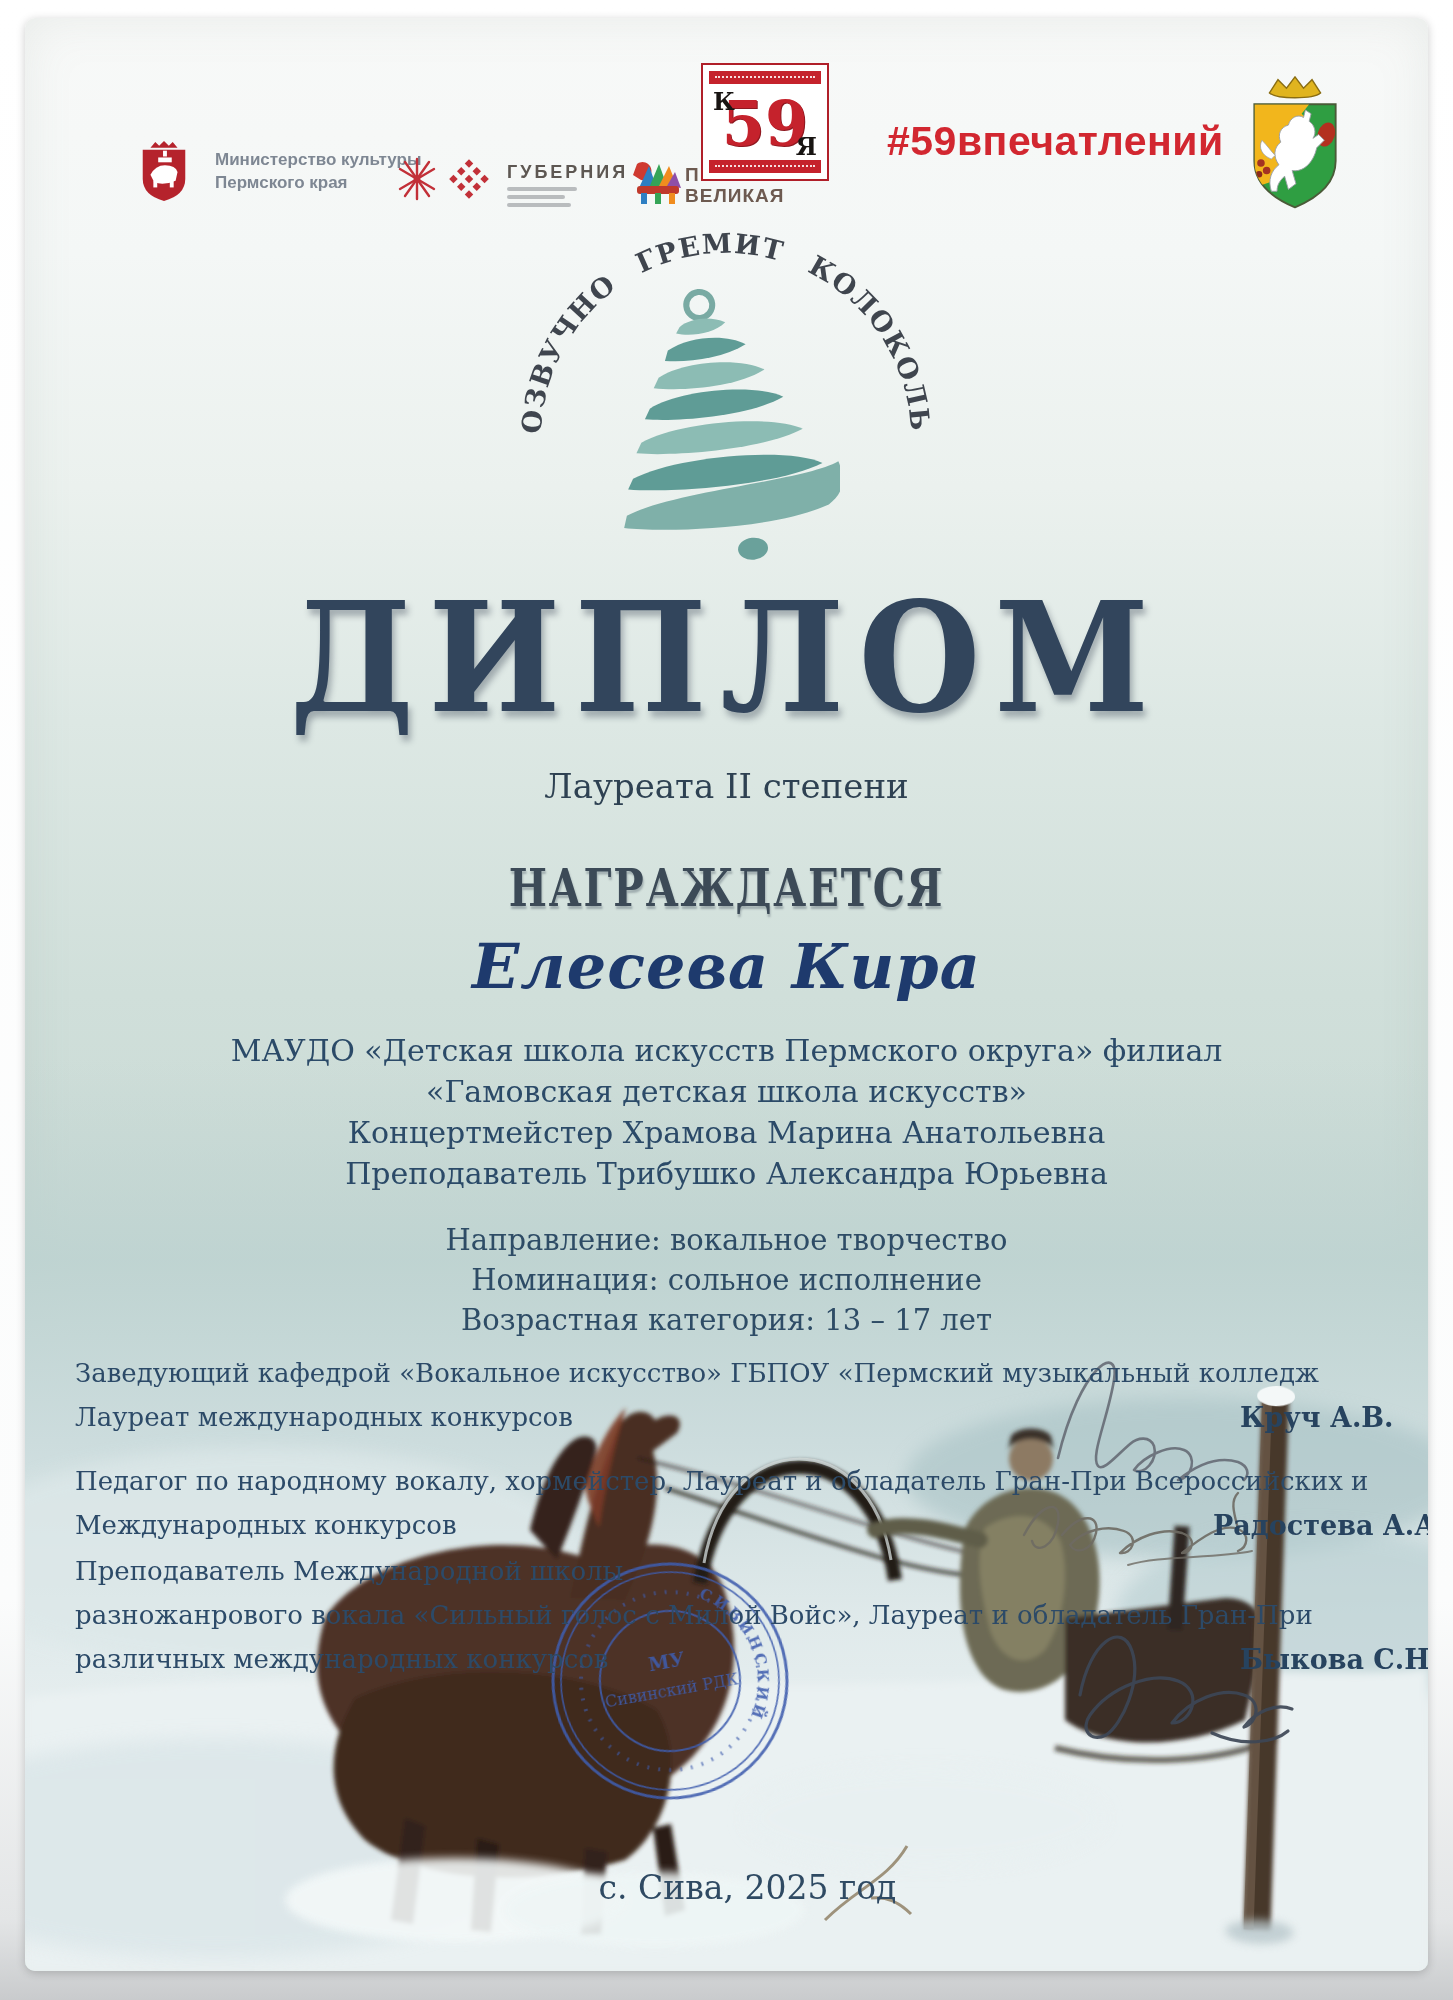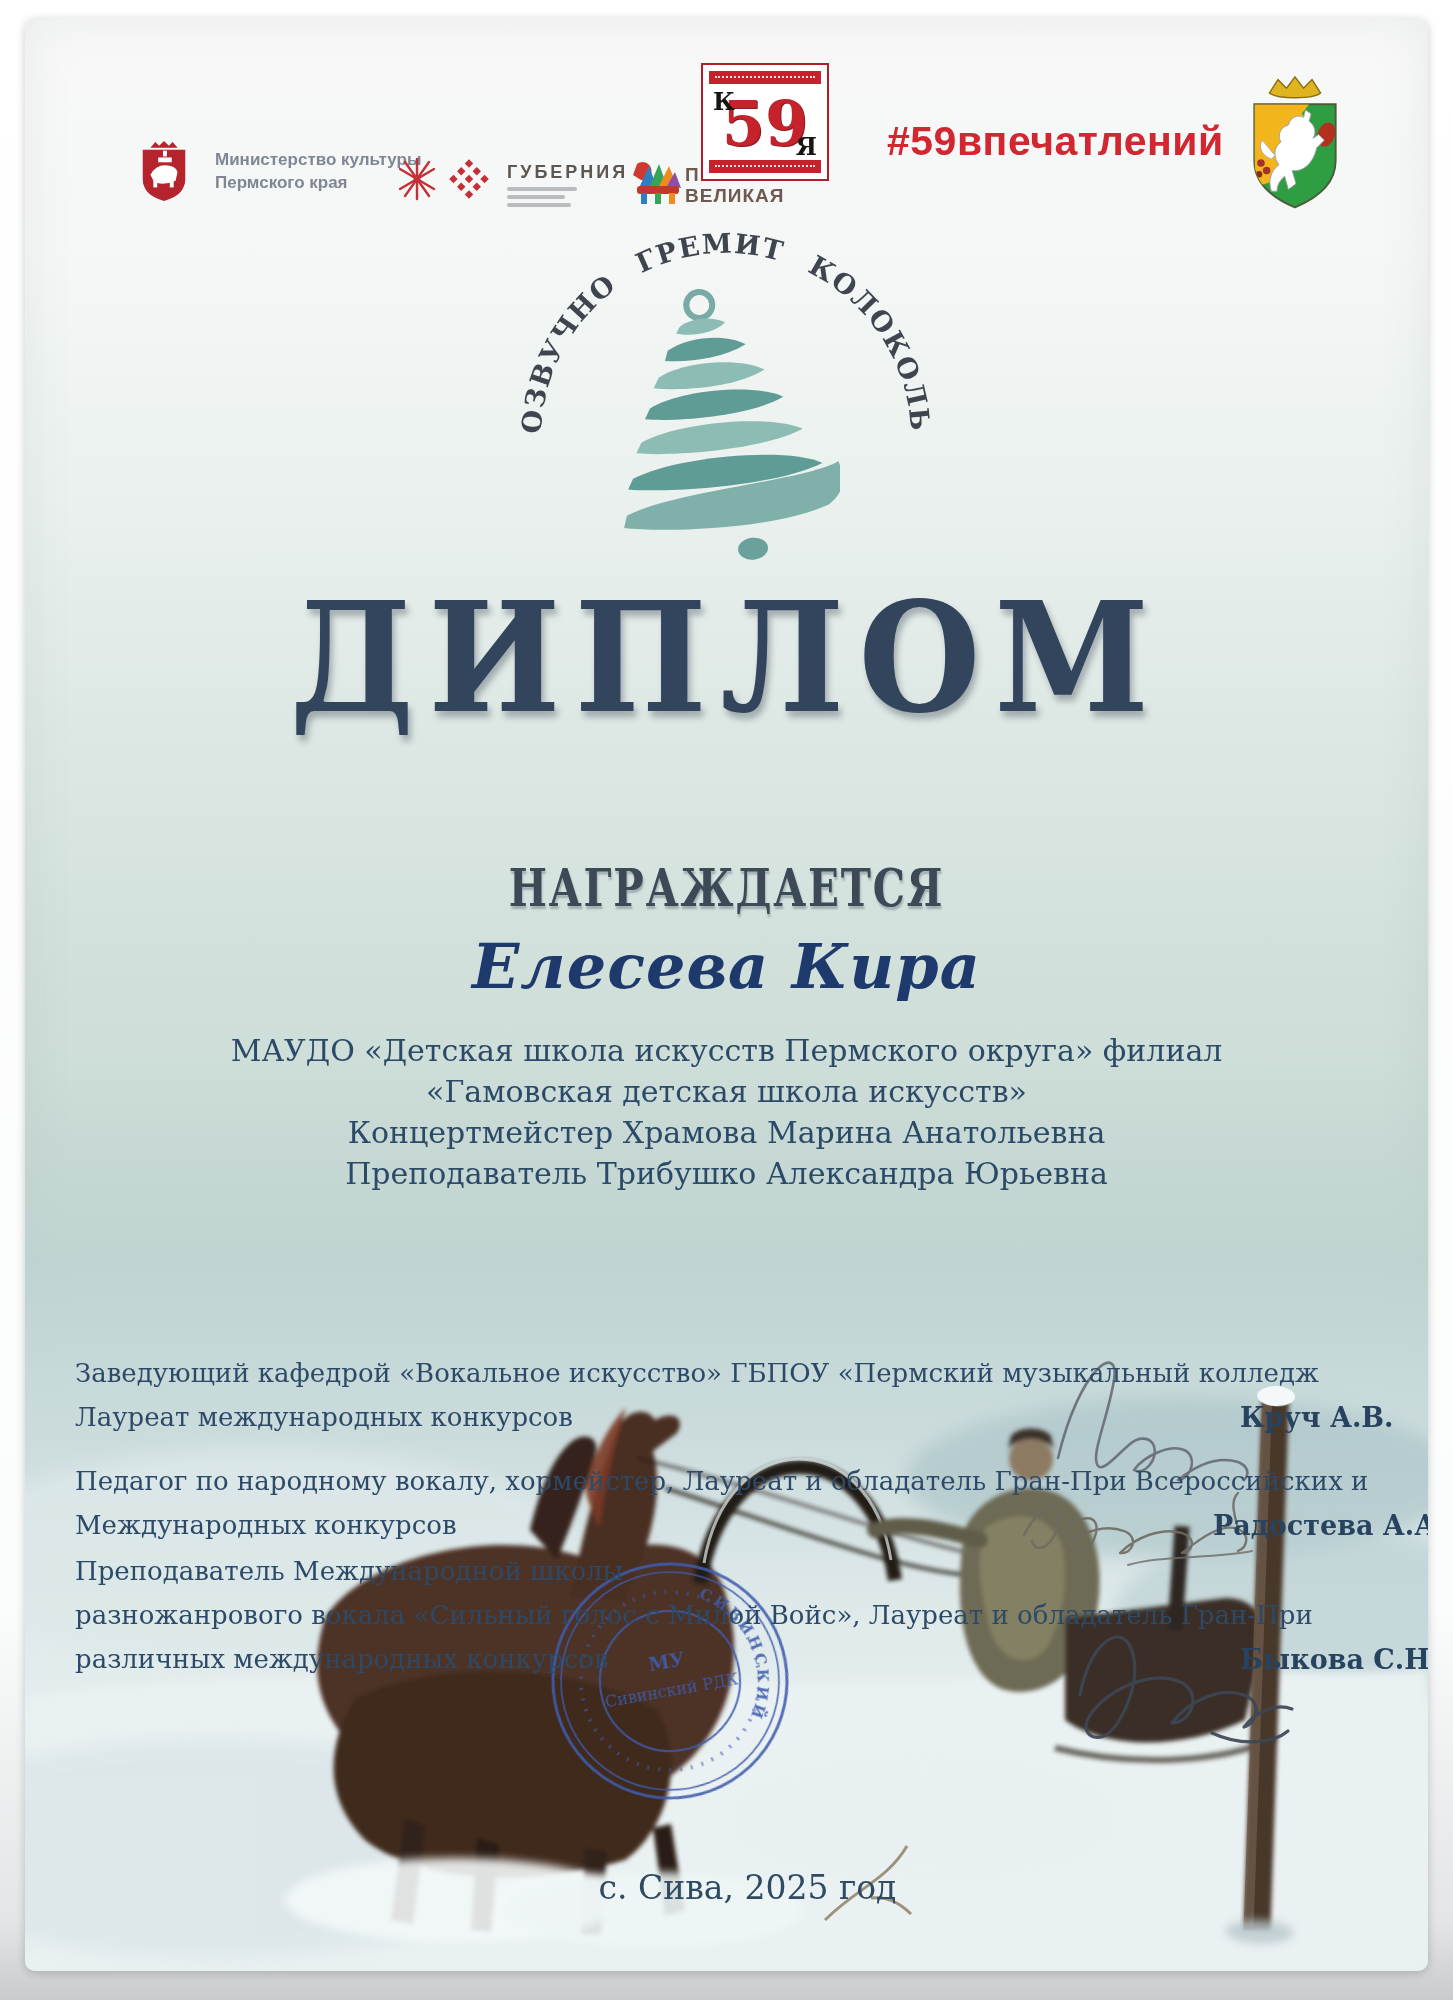--- a/index.html
+++ b/index.html
@@ -228,30 +228,36 @@
       <path d="M74,96 C100,82 158,84 180,99 C150,114 96,112 68,106 Z" fill="#8cbcb4"></path>
       <path d="M62,126 C94,110 170,112 196,128 C160,144 88,142 56,136 Z" fill="#5f9c96"></path>
       <path d="M50,159 C88,142 182,144 212,162 C170,179 80,176 44,169 Z" fill="#8cbcb4"></path>
       <path d="M38,194 C82,176 196,178 228,198 C180,216 72,212 32,204 Z" fill="#5f9c96"></path>
       <path d="M28,230 C80,210 208,214 244,198 C250,217 246,230 230,240 C170,260 60,250 24,242 Z" fill="#7fb0a9"></path>
       <ellipse cx="150" cy="276" rx="15" ry="11" fill="#6aa19b"></ellipse>
     </g>
   </svg>
 
   <div class="ctr title" style="top:552px;">ДИПЛОМ</div>
+  <div class="ctr degree" style="top:748px;">Лауреата II степени</div>
   <div class="ctr award" style="top:840px;">НАГРАЖДАЕТСЯ</div>
   <div class="ctr rname" style="top:912px;">Елесева Кира</div>
 
   <div class="ctr school" style="top:1012px;">
     <div>МАУДО «Детская школа искусств Пермского округа» филиал</div>
     <div>«Гамовская детская школа искусств»</div>
     <div>Концертмейстер Храмова Марина Анатольевна</div>
     <div>Преподаватель Трибушко Александра Юрьевна</div>
   </div>
 
+  <div class="ctr cat" style="top:1202px;">
+    <div>Направление: вокальное творчество</div>
+    <div>Номинация: сольное исполнение</div>
+    <div>Возрастная категория: 13 – 17 лет</div>
+  </div>
 
   <svg class="abs" style="left:520px;top:1538px;opacity:.88;" width="250" height="250" viewBox="0 0 250 250">
     <g transform="rotate(-10 125 125)" fill="none" stroke="#3f5dae" style="filter:blur(.7px);">
       <circle cx="125" cy="125" r="117" stroke-width="3"></circle>
       <circle cx="125" cy="125" r="109" stroke-width="1.6"></circle>
       <circle cx="125" cy="125" r="70" stroke-width="2"></circle>
       <circle cx="125" cy="125" r="89" stroke-width="4" stroke-dasharray="2 9" opacity="0.7"></circle>
       <defs>
             <path id="stampArc" d="M 125,37 a 88,88 0 0 1 0,176 a 88,88 0 0 1 0,-176"></path>
           </defs>

